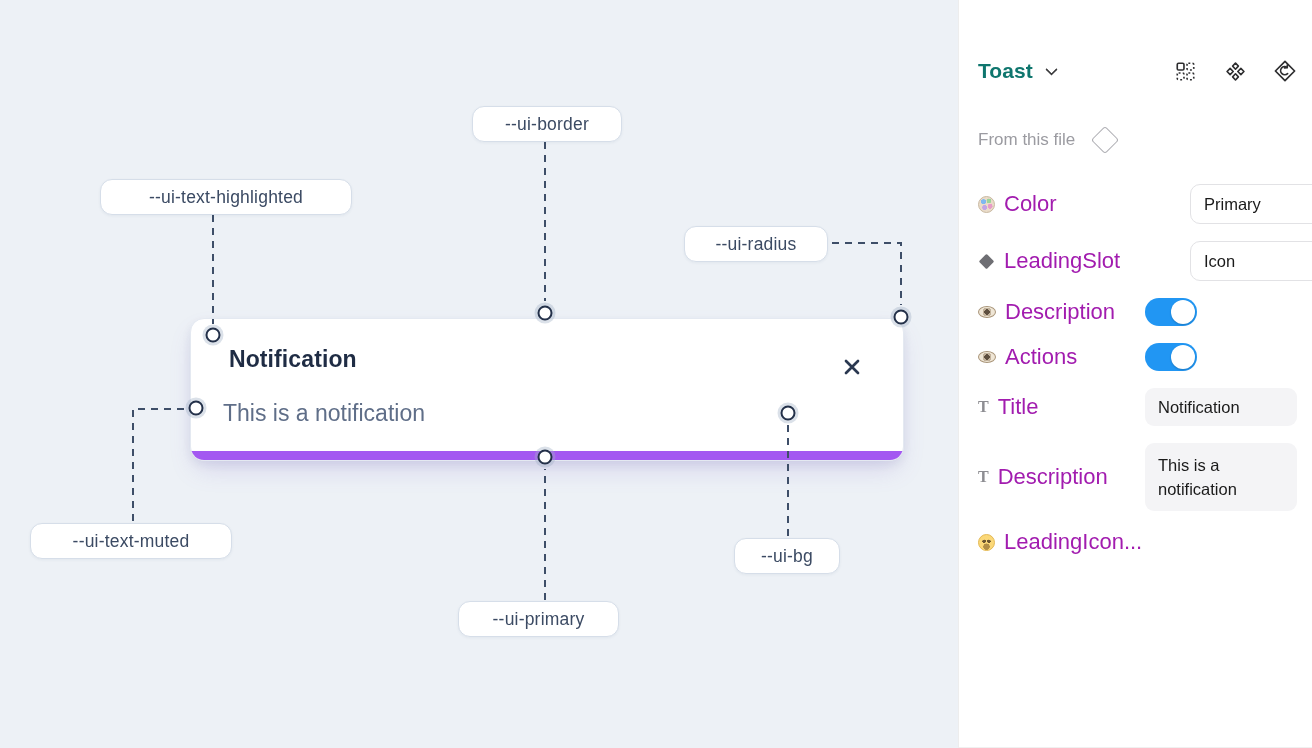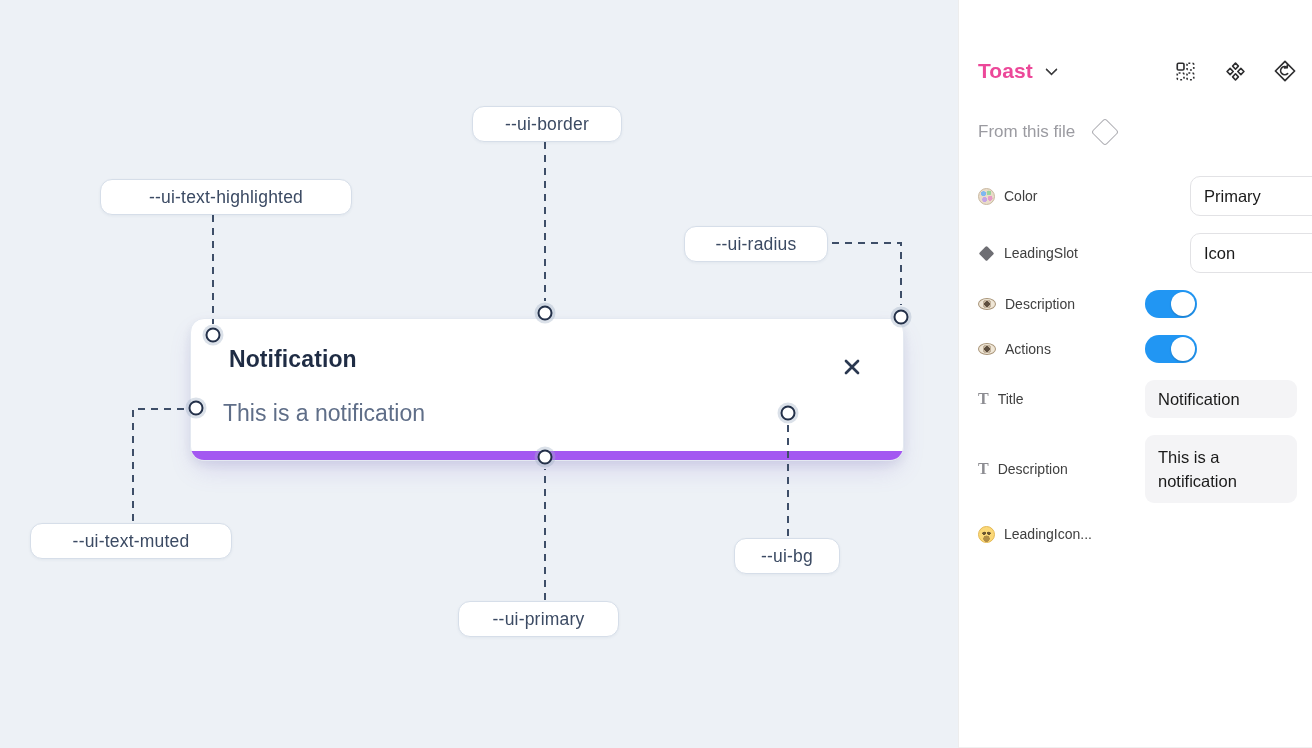--- a/index.html
+++ b/index.html
@@ -89,49 +89,49 @@
     padding:56px 15px 0 19px;
     flex:none;
   }
   .panel::after{
     content:""; position:absolute; left:0; right:0; bottom:0; height:1px; background:#F0F0F0;
   }
   .panel-header {
     display:flex; align-items:center; height:30px;
   }
   .panel-title {
-    font-size:21px; font-weight:700; color:#ec4899; letter-spacing:0.1px;
+    font-size:21px; font-weight:700; color:#0f766e; letter-spacing:0.1px;
   }
   .chev {
     display:inline-block; width:9px; height:9px;
     border-left:2px solid #3A3A3C; border-bottom:2px solid #3A3A3C;
     transform:rotate(-45deg); border-radius:1px;
   }
   .panel-title-chev { margin-left:14px; margin-top:-4px; }
   .header-icons { margin-left:auto; display:flex; align-items:center; gap:26px; }
   .icon-btn { border:none; background:transparent; padding:0; cursor:pointer; width:24px; height:24px; display:flex; align-items:center; justify-content:center; }
 
   .source-row {
-    margin-top:32px; display:flex; align-items:center; gap:16px; height:28px;
+    margin-top:40px; display:flex; align-items:center; gap:16px; height:28px;
   }
   .source-label { font-size:17px; color:#9B9BA1; }
   .diamond-outline-lg {
     width:20px; height:20px; border:1.8px solid #AFAFB4; border-radius:3px;
     transform:rotate(45deg); margin-left:4px;
   }
   .panel-desc {
     margin-top:22px;
     font-size:17px; line-height:27px; color:#1C1C1F; letter-spacing:0.1px;
     max-width:330px;
   }
 
   .props { margin-top:30px; }
   .prop-row { display:flex; align-items:center; margin-bottom:17px; min-height:28px; }
   .prop-label { display:flex; align-items:center; gap:9px; min-width:0; }
-  .prop-label-text { font-size:14px; color:#404040; white-space:nowrap; }
+  .prop-label-text { font-size:22px; color:#a21caf; white-space:nowrap; }
 
   .ctrl { margin-left:auto; width:152px; flex:none; }
 
   .dropdown {
     width:152px; height:40px;
     background:#fff; border:1px solid #E2E2E5; border-radius:10px;
     display:flex; align-items:center; padding:0 13px;
     font-family:"Liberation Sans", sans-serif;
     font-size:16.5px; font-weight:500; color:#1A1A1A; cursor:pointer;margin-left:45px;
   }

